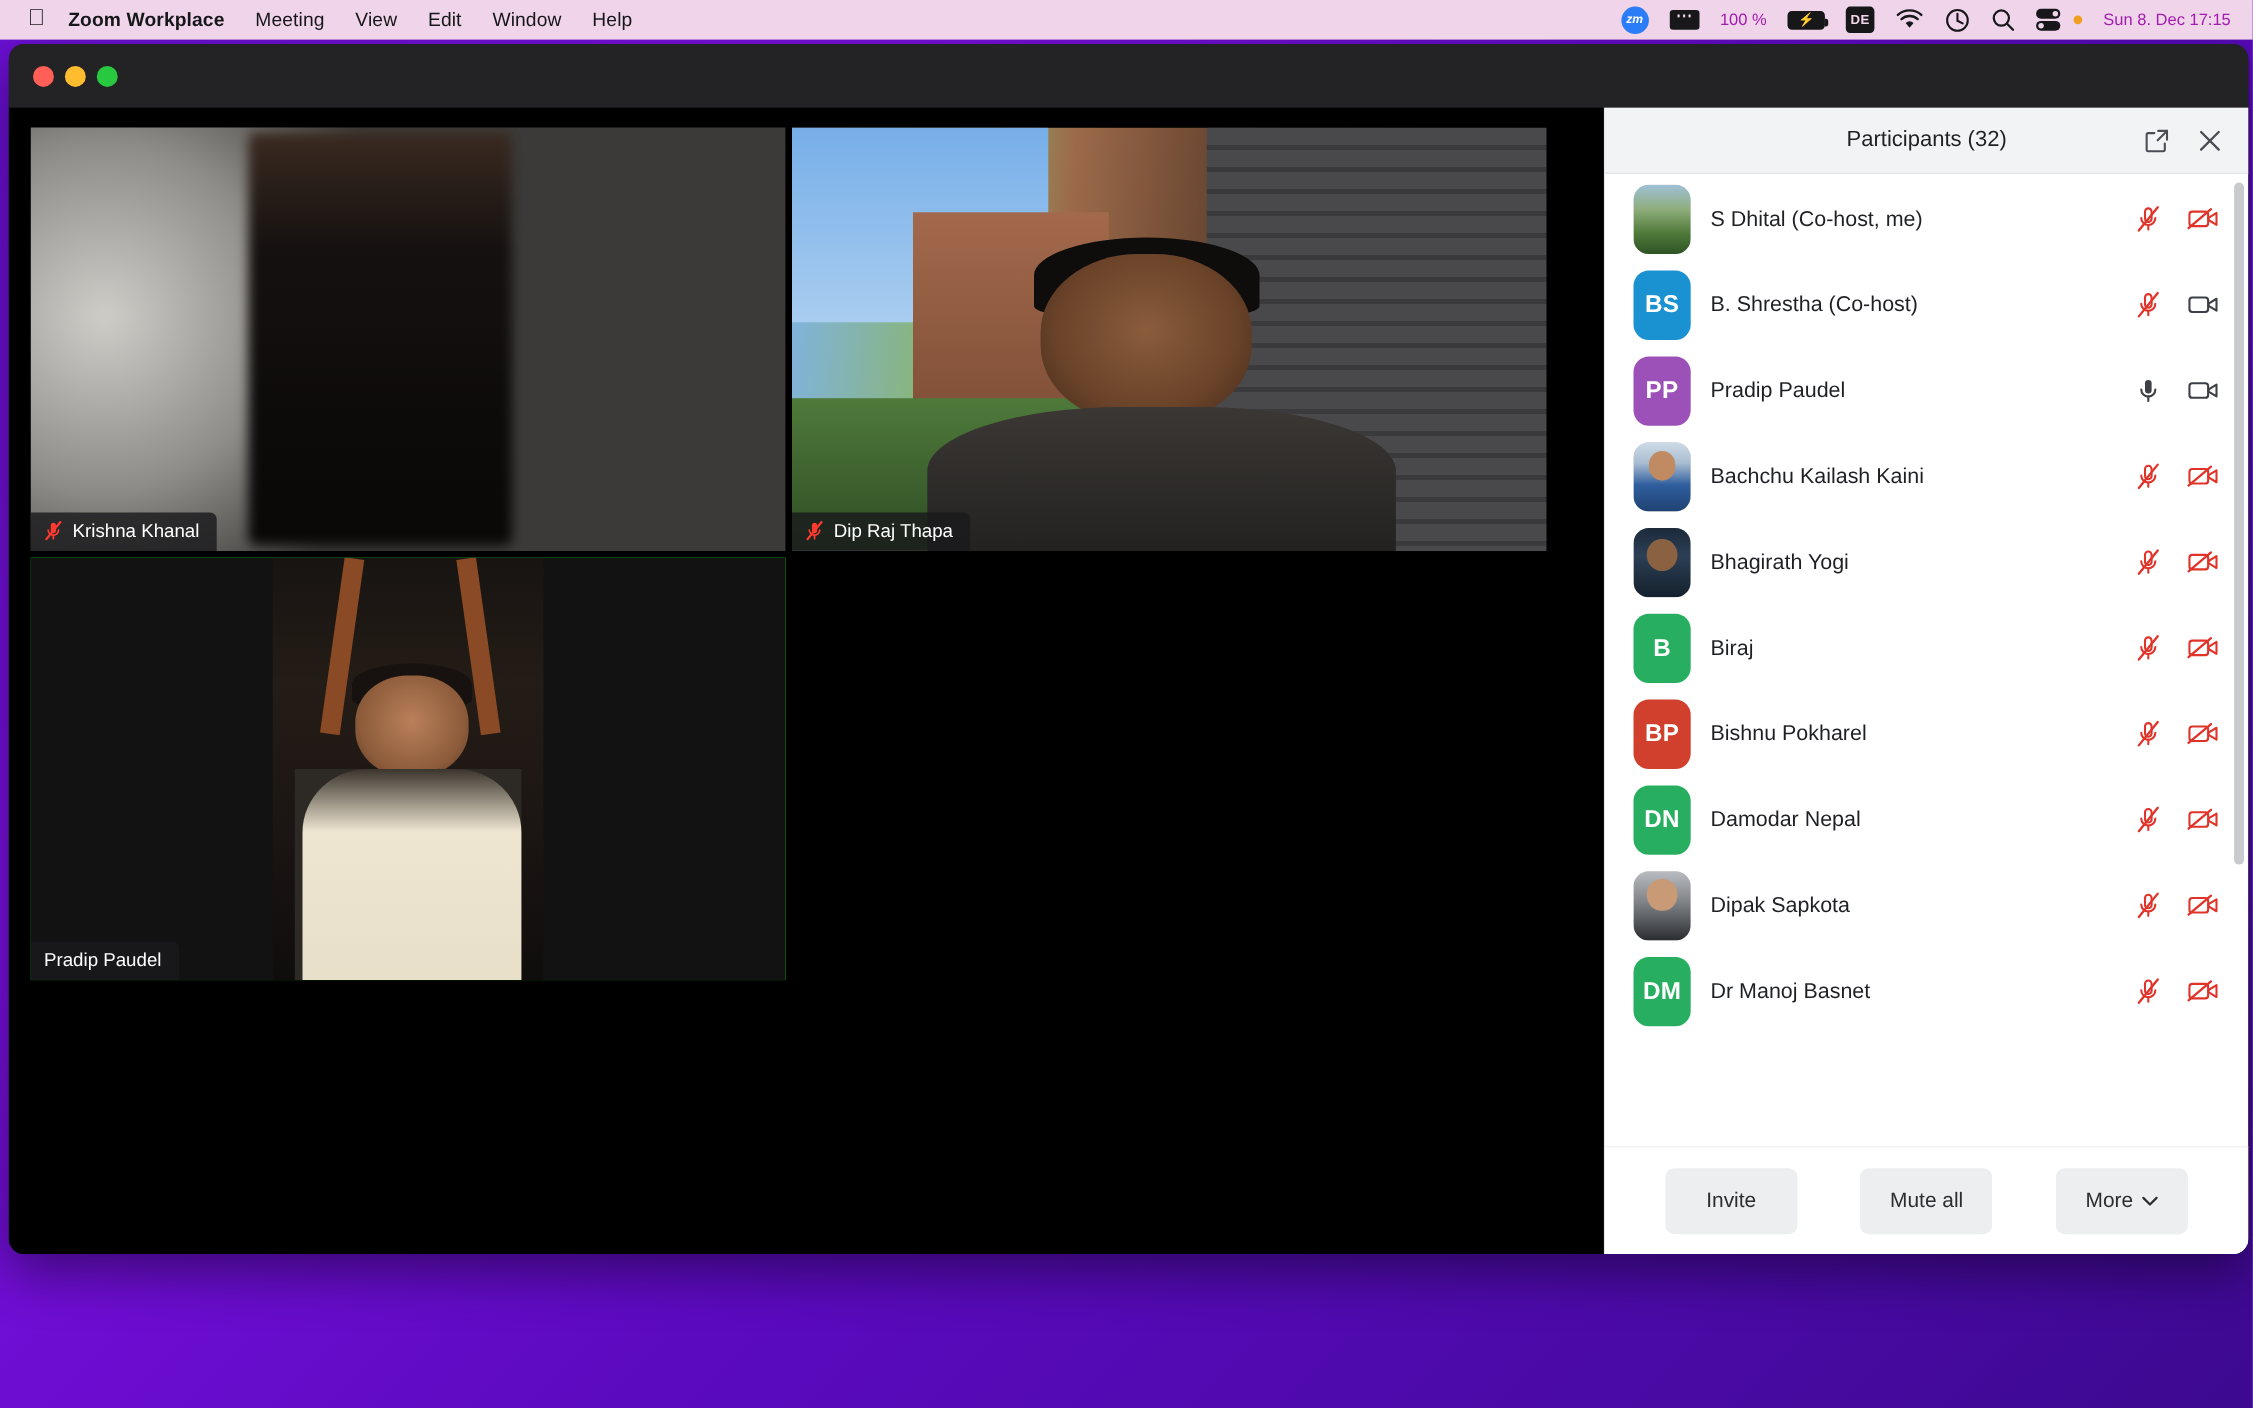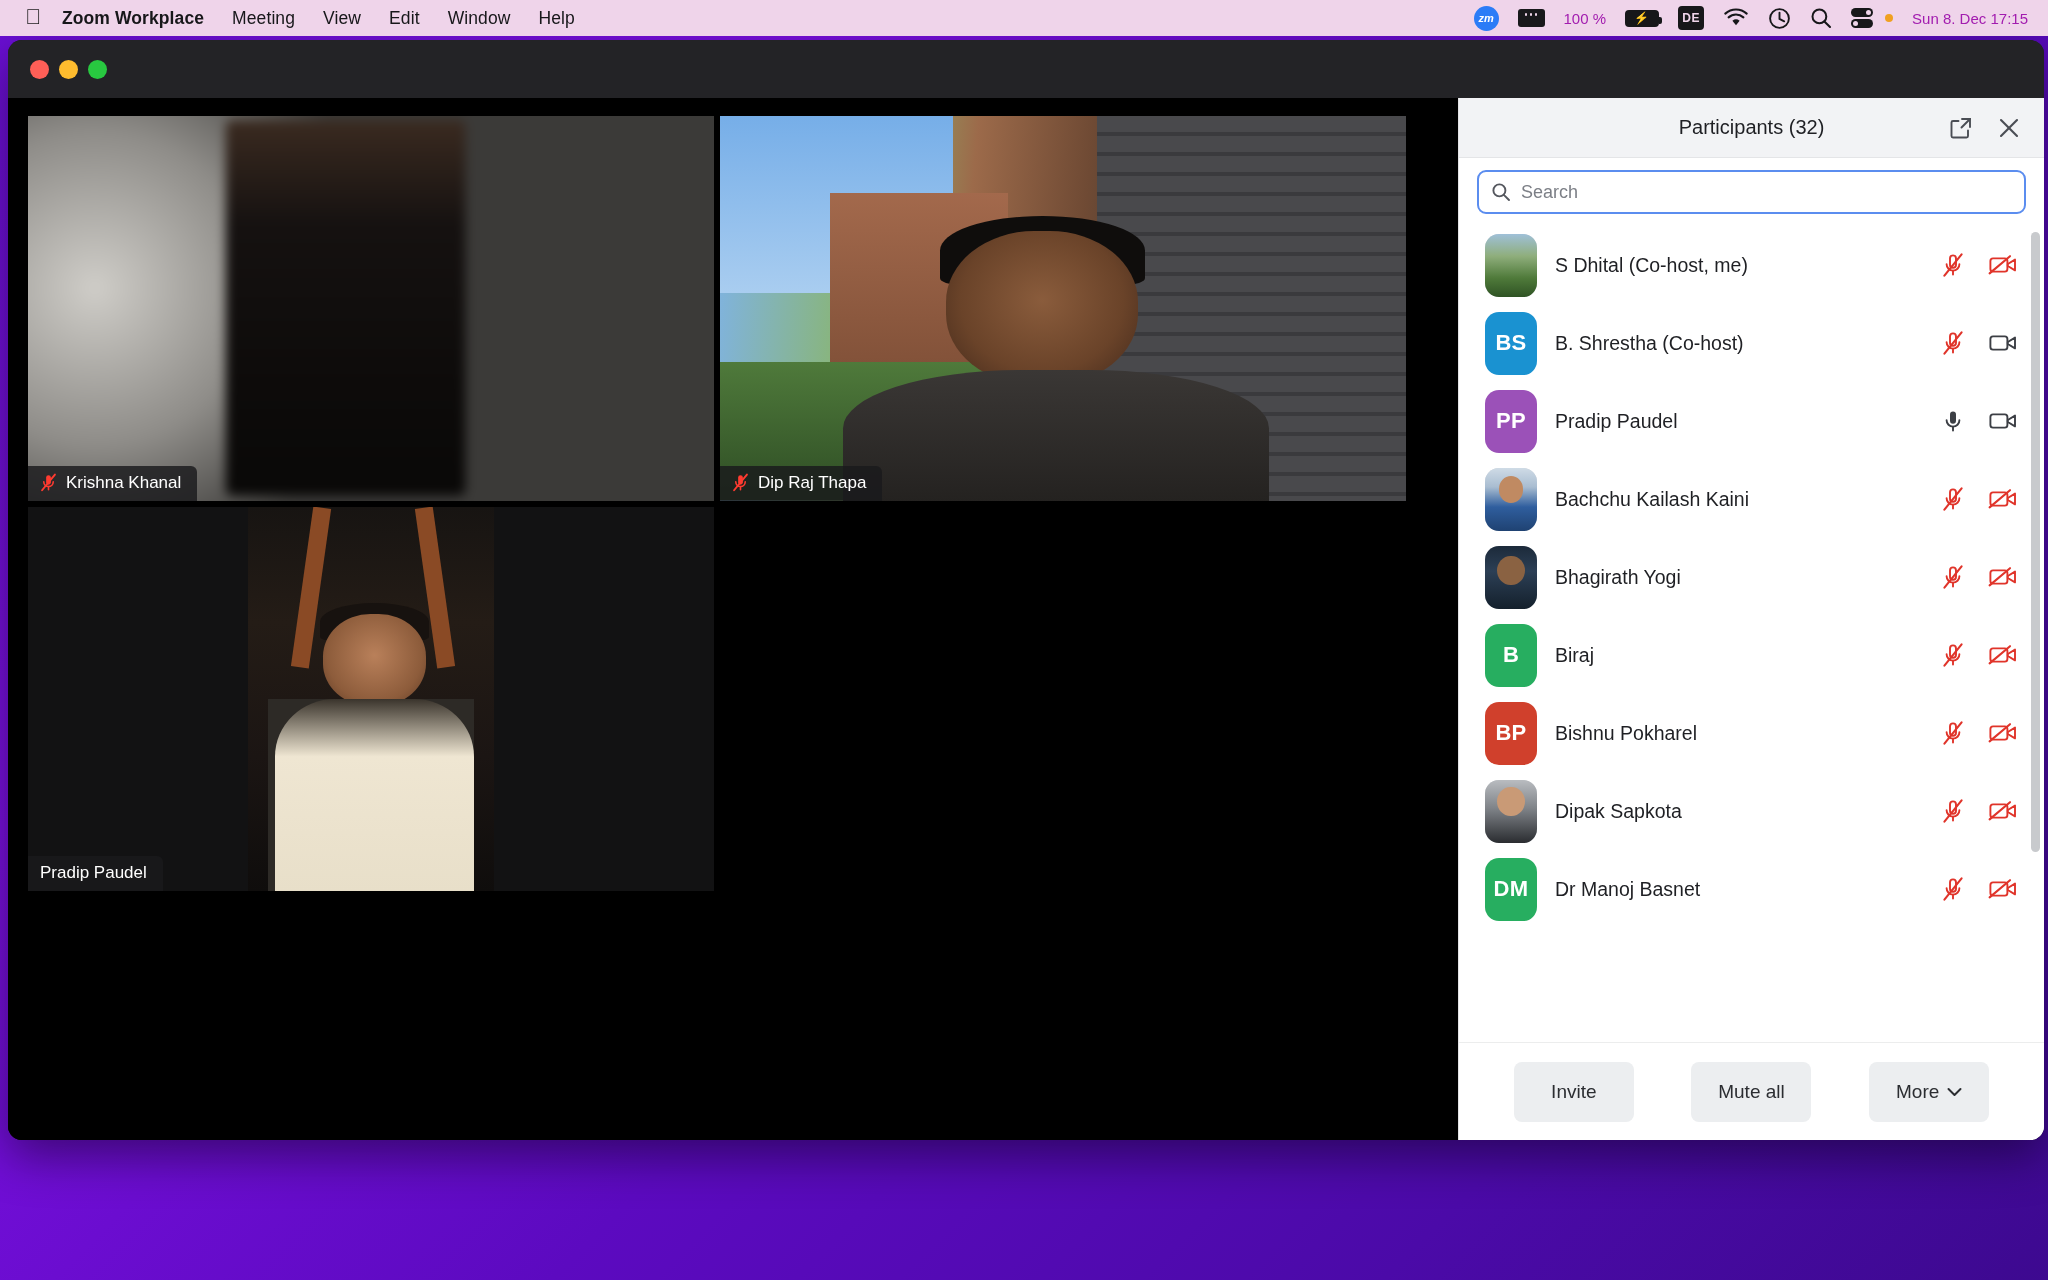--- a/index.html
+++ b/index.html
@@ -436,29 +436,20 @@
           </div>
           <div class="hdr-btn">
             <svg width="24" height="24" viewBox="0 0 24 24">
               <line x1="4" y1="4" x2="20" y2="20" stroke="#4a4d54" stroke-width="2.1" stroke-linecap="round"></line>
               <line x1="20" y1="4" x2="4" y2="20" stroke="#4a4d54" stroke-width="2.1" stroke-linecap="round"></line>
             </svg>
           </div>
         </div>
       </div>
 
-      <div id="search-row">
-        <div id="search-box">
-          <svg width="20" height="20" viewBox="0 0 20 20">
-            <circle cx="8.4" cy="8.4" r="6" stroke="#54575e" stroke-width="1.9" fill="none"></circle>
-            <line x1="12.8" y1="12.8" x2="18" y2="18" stroke="#54575e" stroke-width="1.9" stroke-linecap="round"></line>
-          </svg>
-          <input id="search-input" type="text" placeholder="Search" style="">
-        </div>
-      </div>
 
       <div id="plist-wrap">
         <div id="plist">
 
           <div class="prow">
             <div class="avatar photo">
                 <span class="ph-sdhital"></span>
               </div>
             <div class="pname">S Dhital (Co-host, me)</div>
             <div class="picons">
@@ -615,20 +606,43 @@
               <div class="icn">
                 <svg width="30" height="24" viewBox="0 0 30 24">
                   <rect x="2.4" y="5.4" width="17" height="13.2" rx="2.6" fill="none" stroke="#e0342a" stroke-width="1.9"></rect>
                   <path d="M19.8 11 L27 6.6 v10.8 L19.8 13 z" fill="none" stroke="#e0342a" stroke-width="1.9" stroke-linejoin="round"></path>
                   <line x1="1.6" y1="20.4" x2="22" y2="3.2" stroke="#e0342a" stroke-width="2.1" stroke-linecap="round"></line>
                 </svg>
               </div>
             </div>
           </div>
 
+          <div class="prow">
+            <div class="avatar" style="background:#27ae60;">
+              <span>DN</span>
+            </div>
+            <div class="pname">Damodar Nepal</div>
+            <div class="picons">
+              <div class="icn">
+                <svg width="24" height="26" viewBox="0 0 24 26">
+                  <path d="M12 3.4a3 3 0 0 1 3 3v6.3a3 3 0 0 1-6 0V6.4a3 3 0 0 1 3-3z" fill="none" stroke="#e0342a" stroke-width="1.9"></path>
+                  <path d="M5.6 12.2a6.4 6.4 0 0 0 12.8 0" stroke="#e0342a" stroke-width="1.9" fill="none" stroke-linecap="round"></path>
+                  <line x1="12" y1="18.6" x2="12" y2="22.6" stroke="#e0342a" stroke-width="1.9" stroke-linecap="round"></line>
+                  <line x1="3.4" y1="23.6" x2="20.6" y2="2.4" stroke="#e0342a" stroke-width="2.1" stroke-linecap="round"></line>
+                </svg>
+              </div>
+              <div class="icn">
+                <svg width="30" height="24" viewBox="0 0 30 24">
+                  <rect x="2.4" y="5.4" width="17" height="13.2" rx="2.6" fill="none" stroke="#e0342a" stroke-width="1.9"></rect>
+                  <path d="M19.8 11 L27 6.6 v10.8 L19.8 13 z" fill="none" stroke="#e0342a" stroke-width="1.9" stroke-linejoin="round"></path>
+                  <line x1="1.6" y1="20.4" x2="22" y2="3.2" stroke="#e0342a" stroke-width="2.1" stroke-linecap="round"></line>
+                </svg>
+              </div>
+            </div>
+          </div>
 
           <div class="prow">
             <div class="avatar photo">
                 <span class="ph-dipak"></span>
               </div>
             <div class="pname">Dipak Sapkota</div>
             <div class="picons">
               <div class="icn">
                 <svg width="24" height="26" viewBox="0 0 24 26">
                   <path d="M12 3.4a3 3 0 0 1 3 3v6.3a3 3 0 0 1-6 0V6.4a3 3 0 0 1 3-3z" fill="none" stroke="#e0342a" stroke-width="1.9"></path>

